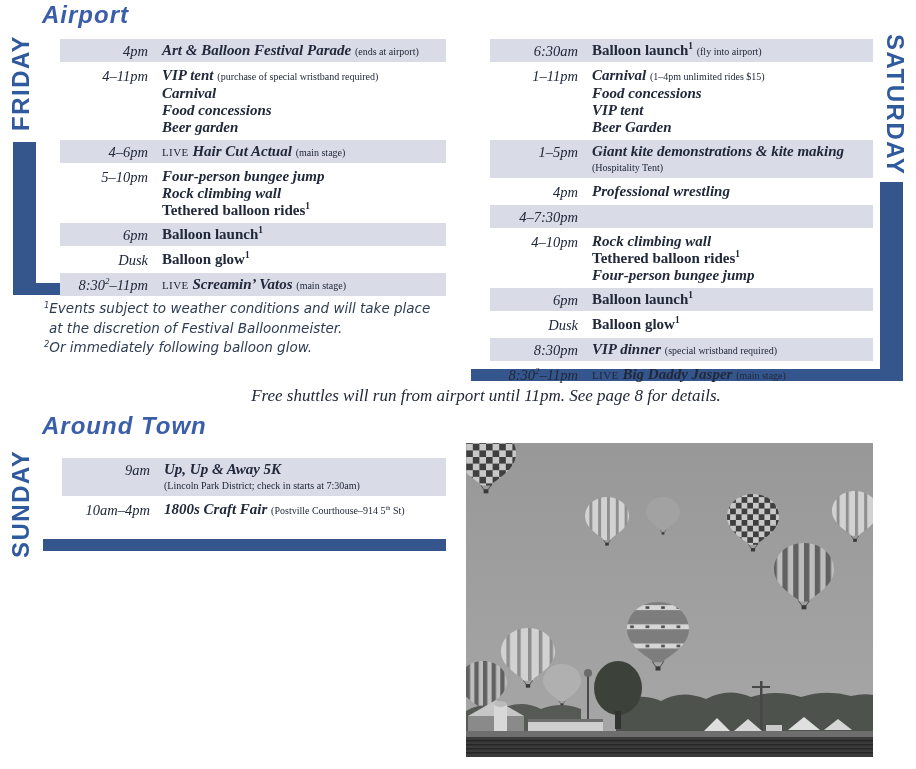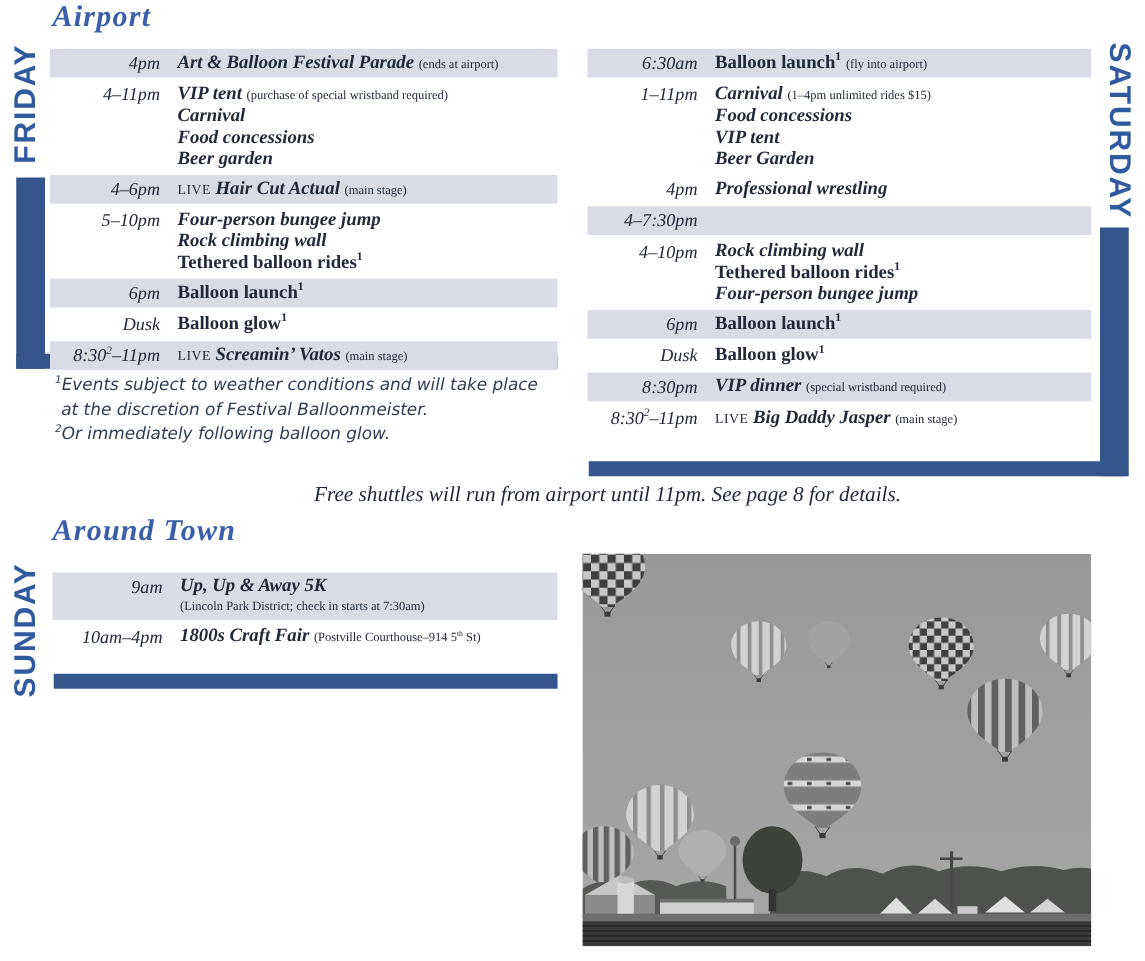--- a/index.html
+++ b/index.html
@@ -6,41 +6,41 @@
     --accent-navy:#35568c;
     --row-shade:#d9dbe6;
     --heading-blue:#3a5ea9;
     --day-label-blue:#305a9e;
     --text-dark:#20283a;
     --footnote-text:#2d3c52;
   }
   html,body{margin:0;padding:0;background:#fff;}
   .page{position:relative;width:916px;height:769px;background:#fff;overflow:hidden;
         font-family:"Liberation Serif",serif;color:var(--text-dark);}
-  .heading{position:absolute;font-family:Liberation Serif, serif;font-weight:bold;
+  .heading{position:absolute;font-family:Liberation Sans, sans-serif;font-weight:bold;
            font-style:italic;font-size:24px;color:var(--heading-blue);letter-spacing:1px;}
   #heading-airport{left:42px;top:1px;}
   #heading-around-town{left:42px;top:412px;text-align:center;}
   .vlabel{position:absolute;white-space:nowrap;
           font-family:"Liberation Sans",sans-serif;font-weight:bold;font-size:24px;
           letter-spacing:1.5px;color:var(--day-label-blue);line-height:26px;}
   #lbl-friday{left:8px;top:131px;transform:rotate(-90deg);transform-origin:0 0;}
   #lbl-saturday{left:908px;top:34px;transform:rotate(90deg);transform-origin:0 0;}
   #lbl-sunday{left:8px;top:558px;transform:rotate(-90deg);transform-origin:0 0;}
   .bar{position:absolute;background:var(--accent-navy);}
   #bar-friday-v{left:13px;top:142px;width:23px;height:153px;}
   #bar-friday-h{left:13px;top:283px;width:433px;height:12px;}
   #bar-saturday-v{left:880px;top:182px;width:23px;height:199px;}
   #bar-saturday-h{left:471px;top:369px;width:430px;height:12px;}
   #bar-sunday-h{left:43px;top:539px;width:403px;height:12px;}
   .sched{position:absolute;}
   #sched-friday{left:40px;top:39px;width:406px;}
   #sched-saturday{left:470px;top:39px;width:403px;}
   #sched-sunday{left:42px;top:458px;width:404px;}
-  .row{display:flex;margin-bottom:2px;padding:2.5px 0;}
+  .row{display:flex;margin-bottom:2px;padding:2.5px 0;margin-left:20px;}
   .row.shaded{background:var(--row-shade);}
   .time{width:88px;flex:0 0 88px;text-align:right;font-style:italic;font-size:14.5px;
         line-height:17px;padding-top:1px;}
   .content{margin-left:14px;font-size:15px;}
   .line{line-height:17px;}
   .title{font-weight:bold;font-style:italic;}
   .title.upright{font-style:normal;}
   .live{font-style:normal;font-weight:normal;font-size:11px;letter-spacing:0.4px;}
   .note{font-style:normal;font-weight:normal;font-size:10px;}
   div.note{line-height:16px;}
@@ -125,20 +125,26 @@
           <div class="line"><span class="title upright">Balloon launch<sup>1</sup></span> <span class="note">(fly into airport)</span></div>
         </div>
       </div>
       <div class="row">
         <div class="time">1–11pm</div>
         <div class="content">
           <div class="line"><span class="title">Carnival</span> <span class="note">(1–4pm unlimited rides $15)</span></div>
           <div class="line"><span class="title">Food concessions</span></div>
           <div class="line"><span class="title">VIP tent</span></div>
           <div class="line"><span class="title">Beer Garden</span></div>
+        </div>
+      </div>
+      <div class="row shaded">
+        <div class="time">1–5pm</div>
+        <div class="content">
+          <div class="line"><span class="title">Giant kite demonstrations &amp; kite making</span><div class="note">(Hospitality Tent)</div></div>
         </div>
       </div>
       <div class="row">
         <div class="time">4pm</div>
         <div class="content">
           <div class="line"><span class="title">Professional wrestling</span></div>
         </div>
       </div>
       <div class="row shaded">
         <div class="time">4–7:30pm</div>

